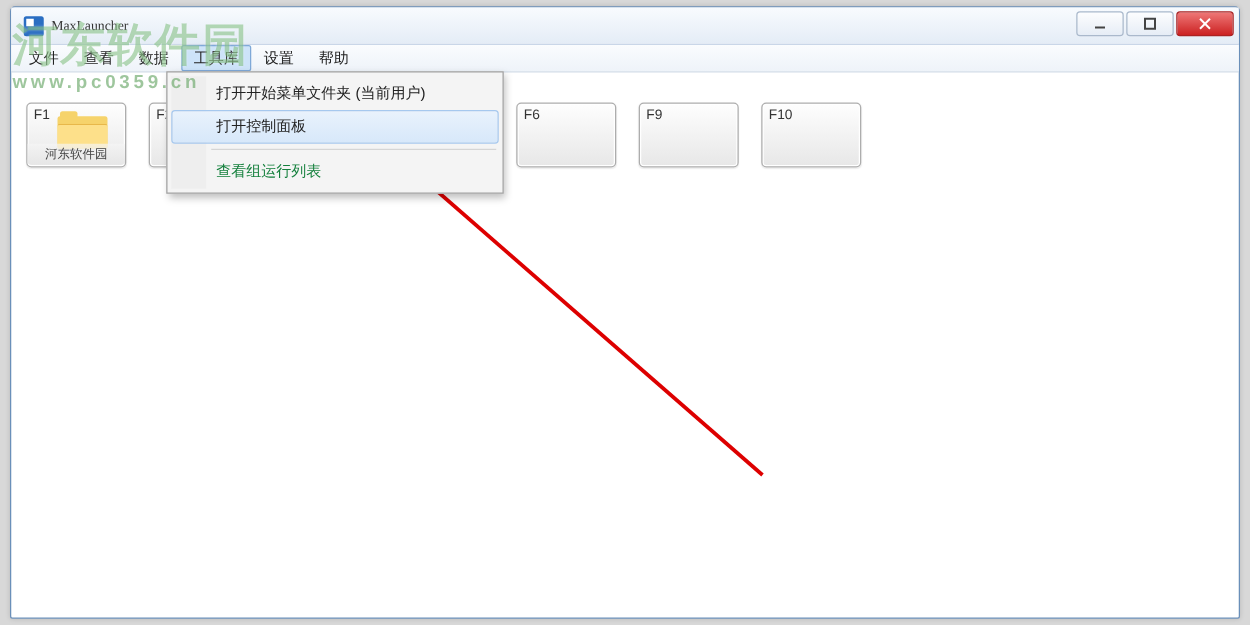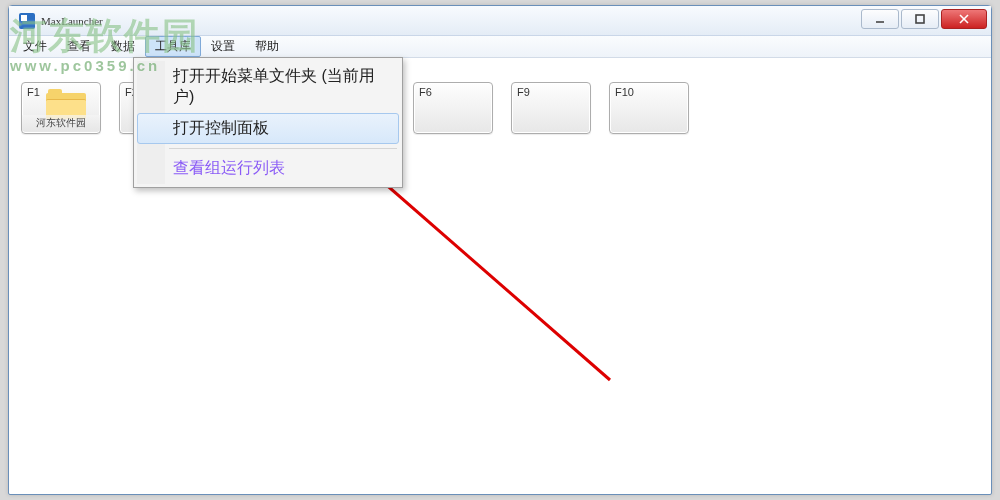--- a/index.html
+++ b/index.html
@@ -38,24 +38,24 @@
   .menuitem { padding: 2px 10px; color:#222; cursor:default; }
   .menuitem.active { background:#cde3f9; border:1px solid #7fa9d8; border-radius:2px; padding:1px 9px; }
 
   .dropdown {
     position: absolute; left: 124px; top: 51px; width: 270px;
     background: #f4f4f4; border: 1px solid #a0a0a0; box-shadow: 2px 3px 6px rgba(0,0,0,0.25);
     padding: 3px; z-index: 50;
   }
   .dropdown .gutter { position:absolute; left:3px; top:3px; bottom:3px; width:28px; background:#eee; }
   .dditem {
-    position: relative; padding: 5px 8px 5px 36px; font-size: 16px; color:#222; cursor:default;
+    position: relative; padding: 5px 8px 5px 36px; font-size: 12px; color:#222; cursor:default;
   }
   .dditem.hover { background: linear-gradient(#e9f2fc,#d7e8fa); border:1px solid #a6c8ee; border-radius:3px; padding:4px 7px 4px 35px; }
-  .dditem.disabled { color:#8b5cf6; }
+  .dditem.disabled { color:#15803d; }
   .ddsep { margin: 4px 2px 4px 32px; height:1px; background:#d5d5d5; }
 
   .slots {
     position: absolute; left: 12px; top: 76px; right: 12px; display:flex; gap: 18px;
   }
   .slot {
     width: 80px; height: 52px; border:1px solid #adadad; border-radius:4px;
     background: linear-gradient(#fefefe,#e7e7e7);
     box-shadow: inset 0 0 0 1px #fff, 0 1px 1px rgba(0,0,0,0.08);
     position: relative; font-size: 11px; color:#333; padding: 3px 5px;

